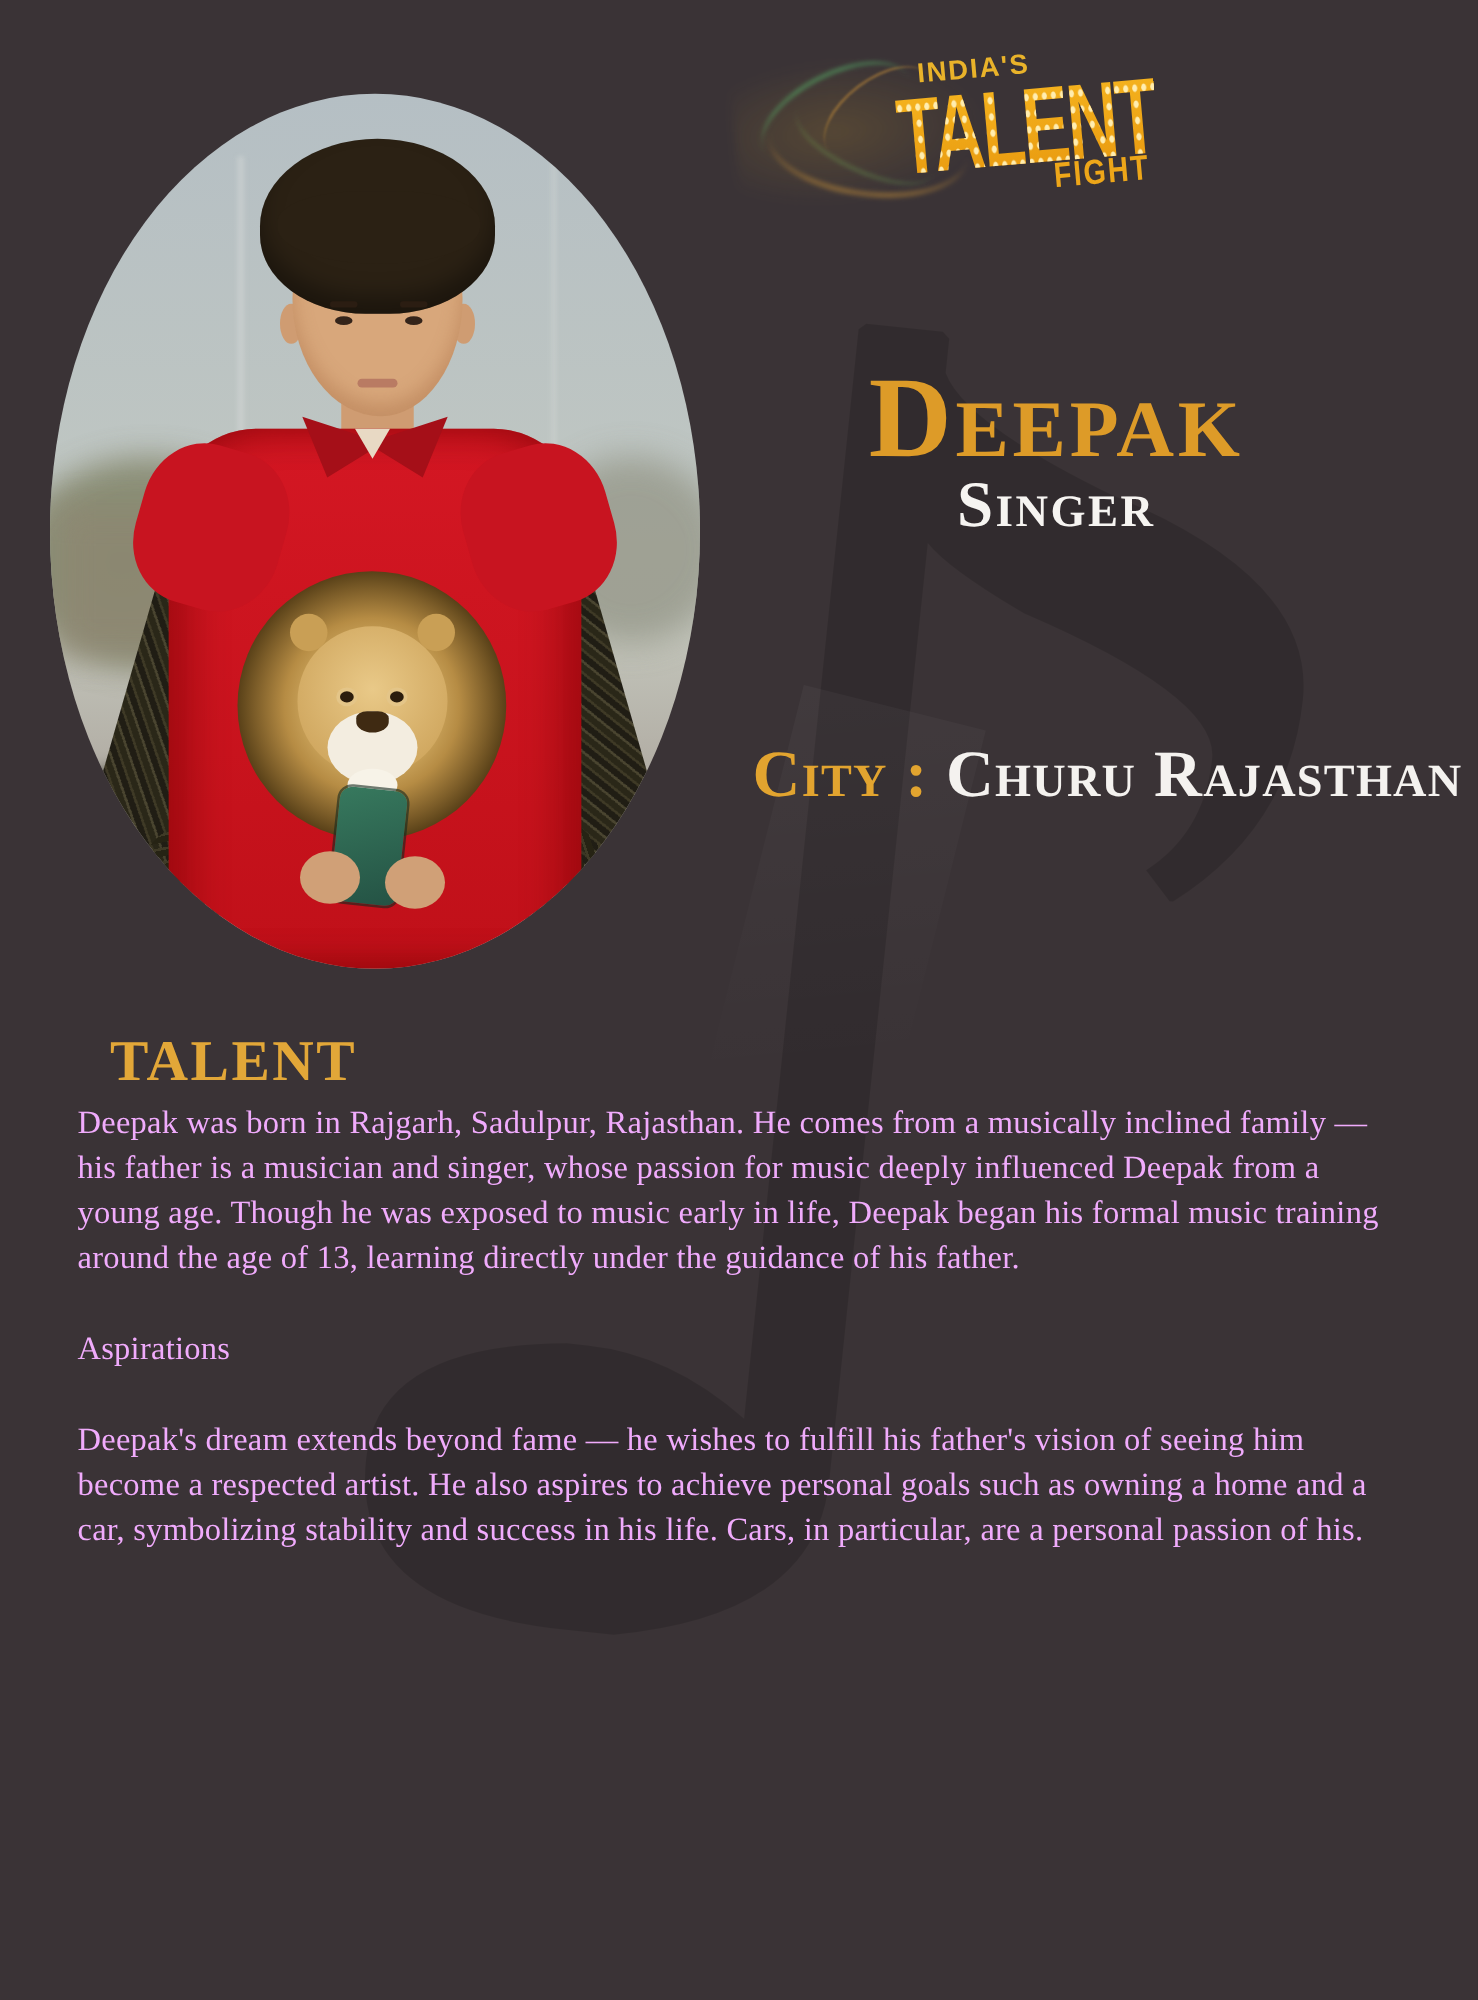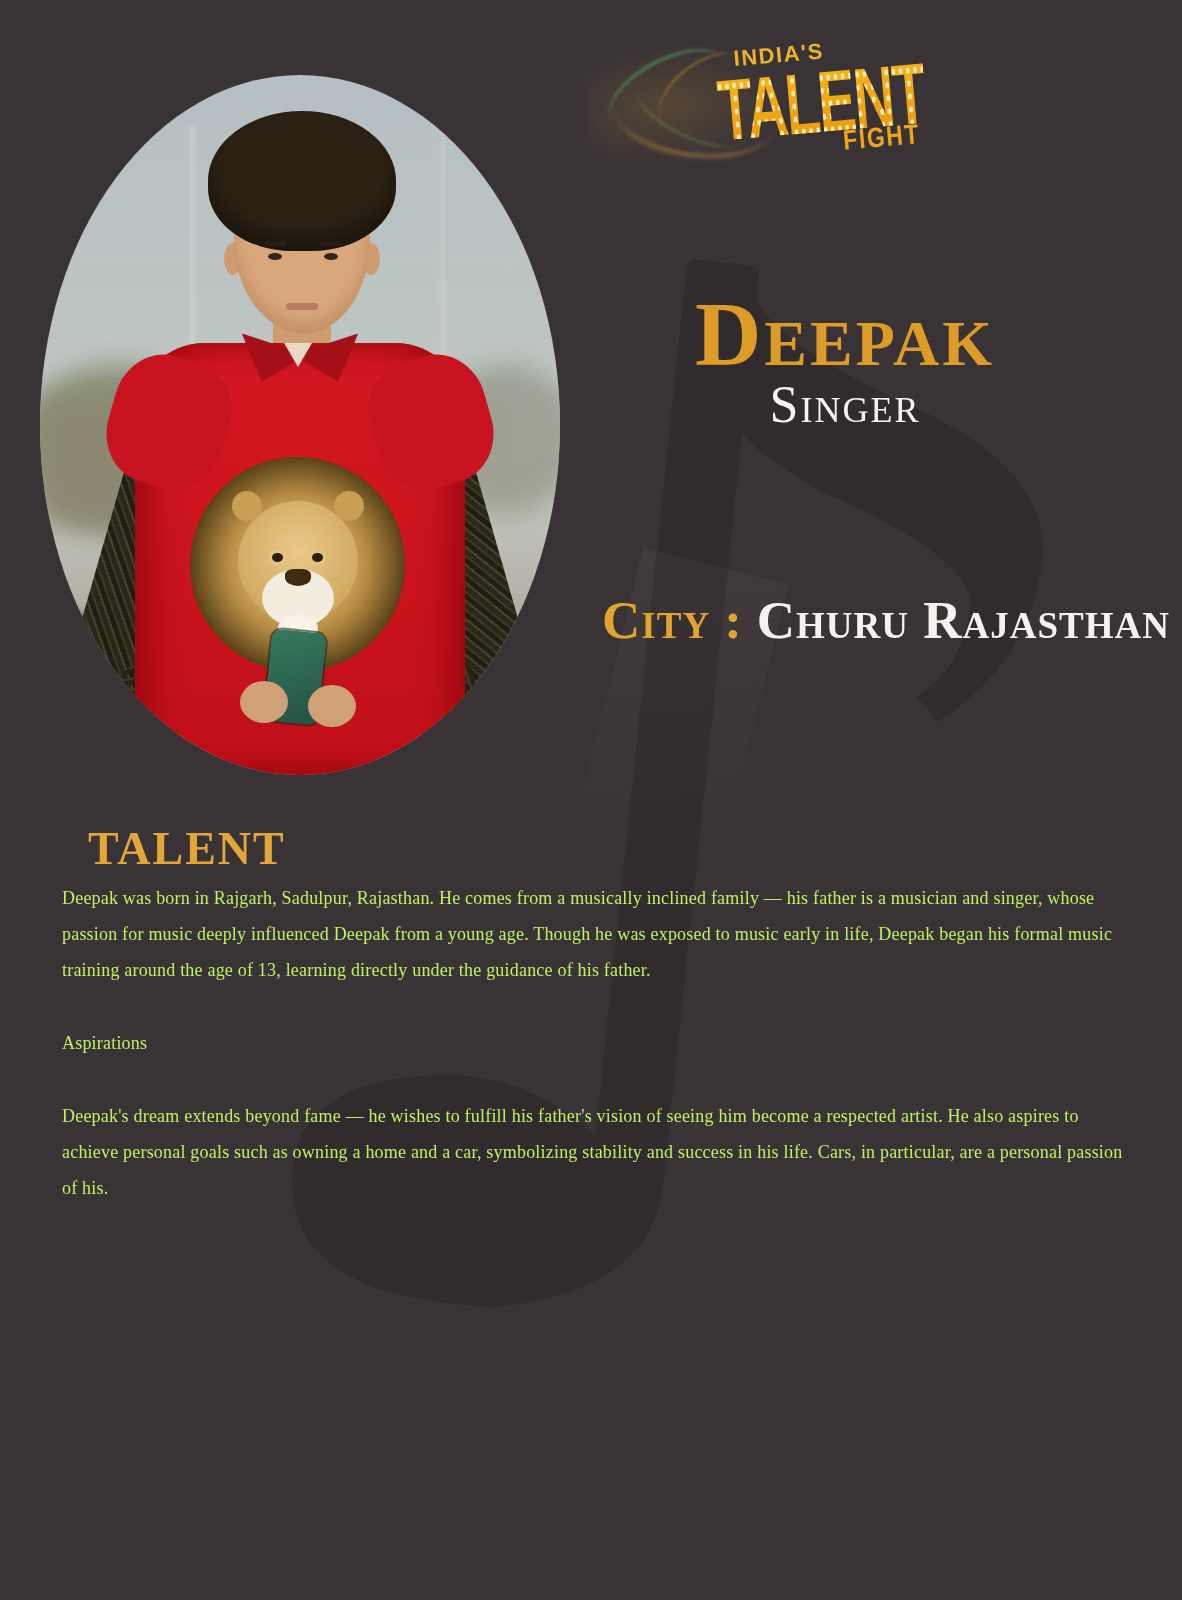--- a/index.html
+++ b/index.html
@@ -109,32 +109,32 @@
 
   .phone{left:228px;top:556px;width:54px;height:92px;background:linear-gradient(160deg,#37795e,#245244);
       border-radius:10px;transform:rotate(6deg);box-shadow:0 0 0 2px rgba(20,40,30,.6);}
   .hand{width:48px;height:42px;border-radius:50%;background:#d0a077;}
   .hand.hl{left:200px;top:606px;}.hand.hr{left:268px;top:610px;}
 
   
   .name-block{position:absolute;left:610px;top:288px;width:470px;text-align:center;z-index:3;}
   .name{margin:0;font-weight:bold;font-size:92px;line-height:1.0;letter-spacing:3px;
         font-variant:small-caps;color:#dd9b28;}
-  .role{margin:-2px 0 0;font-weight:normal;font-size:52px;line-height:1.05;letter-spacing:2px;
+  .role{margin:-2px 0 0;font-weight:bold;font-size:52px;line-height:1.05;letter-spacing:2px;
         font-variant:small-caps;color:#f6f4f1;}
   .city-line{position:absolute;left:590px;top:590px;width:592px;text-align:center;z-index:3;
         font-weight:bold;font-size:53px;font-variant:small-caps;letter-spacing:1px;color:#f4f2ef;}
   .city-line .gold{color:#e2a42f;}
   .city-line .sep{margin:0 14px;color:#e2a42f;}
 
   
   .about-heading{position:absolute;left:88px;top:822px;margin:0;z-index:3;
         font-weight:bold;font-size:46px;letter-spacing:2px;color:#e2a738;}
   .about-body{position:absolute;left:62px;top:880px;width:1062px;z-index:3;}
-  .about-body p{margin:0 0 37px;font-size:18px;line-height:36px;letter-spacing:.2px;color:#bef264;}
+  .about-body p{margin:0 0 37px;font-size:26px;line-height:36px;letter-spacing:.2px;color:#f0abfc;}
 </style>
 </head>
 <body>
 
 <div class="page">
 
   <div class="watermark">♪</div>
   <div class="light-streak"></div>
 
   <div class="logo">

